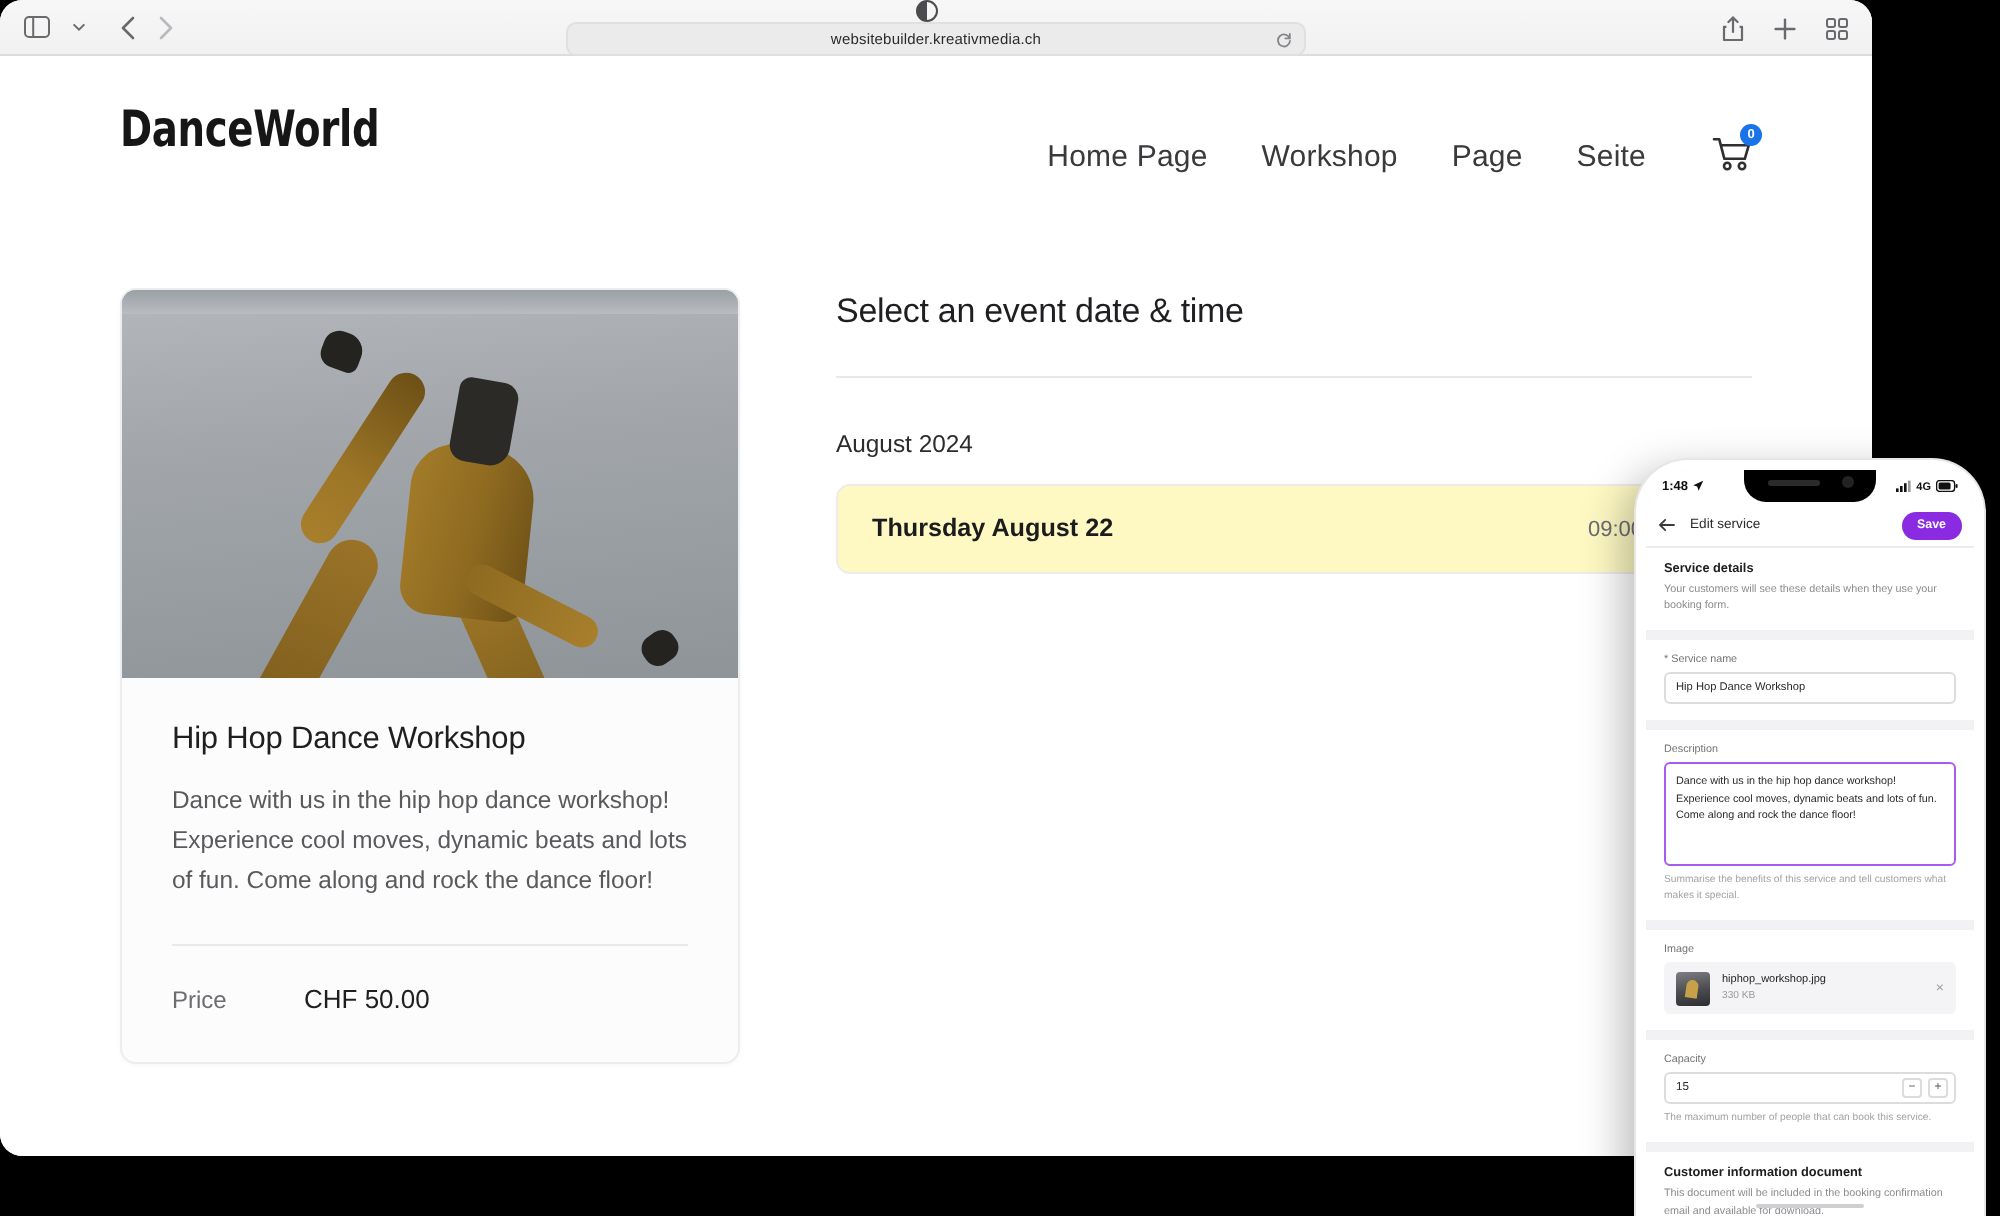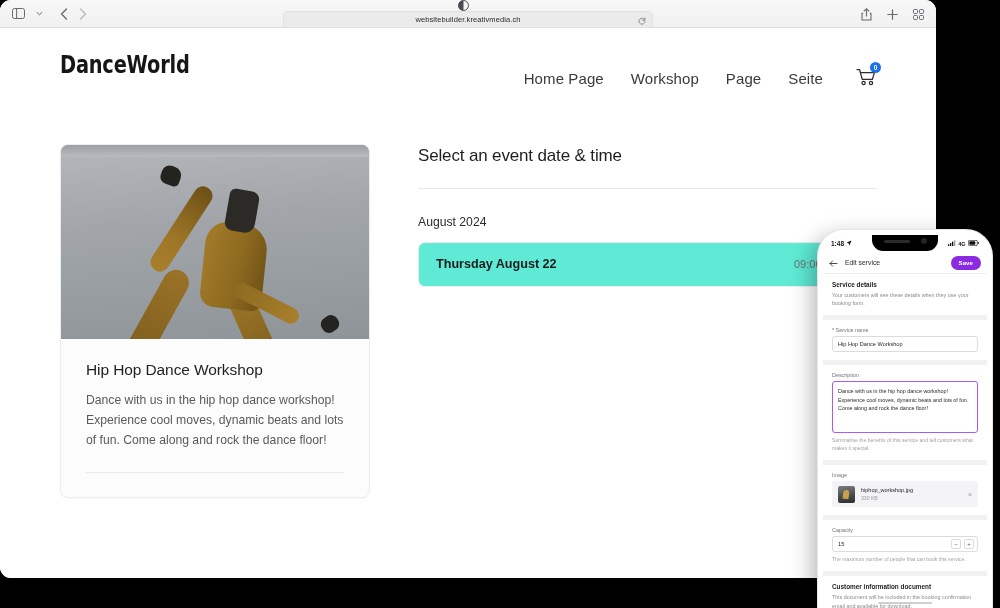--- a/index.html
+++ b/index.html
@@ -190,21 +190,21 @@
   
   #booking-panel { flex: 1; padding-top: 2px; }
   #booking-title {
     font-size: 17px; color: #1f1f21; letter-spacing: -0.15px;
   }
   #booking-rule { height: 1px; background: #e8e8e8; margin: 22px 0 0 0; }
   #booking-month {
     font-size: 12.2px; color: #2c2c2e; margin: 26px 0 13px 0;
   }
   #slot-card {
-    background: #5eead4;
+    background: #fef9c3;
     border: 1px solid #ececec;
     border-radius: 7px;
     padding: 14px 17px 15px 17px;
   }
   #slot-row1 { display: flex; align-items: baseline; justify-content: space-between; }
   #slot-day { font-size: 12.6px; font-weight: 700; color: #1c1c1e; }
   #slot-time { font-size: 11px; color: #6d6d71; }
   #slot-row2 { display: flex; align-items: center; gap: 5px; margin-top: 7px; }
   #slot-dot { width: 3.5px; height: 3.5px; border-radius: 50%; background: #5a8dd6; }
   #slot-avail { font-size: 10.8px; color: #6a6a6e; }
@@ -424,20 +424,24 @@
           <div class="dncr" id="d-torso"></div>
           <div class="dncr" id="d-arm-right"></div>
           <div class="dncr" id="d-hand-right"></div>
           <div class="dncr" id="d-head"></div>
           <div id="d-shadowline"></div>
         </div>
         <div id="product-body">
           <div id="product-title">Hip Hop Dance Workshop</div>
           <div id="product-desc">Dance with us in the hip hop dance workshop! Experience cool moves, dynamic beats and lots of fun. Come along and rock the dance floor!</div>
           <div id="product-divider"></div>
+          <div id="product-price-row">
+            <span id="price-label">Price</span>
+            <span id="price-value">CHF 50.00</span>
+          </div>
         </div>
       </div>
 
       <div id="booking-panel">
         <div id="booking-title">Select an event date &amp; time</div>
         <div id="booking-rule"></div>
         <div id="booking-month">August 2024</div>
         <div id="slot-card">
           <div id="slot-row1">
             <span id="slot-day">Thursday August 22</span>

